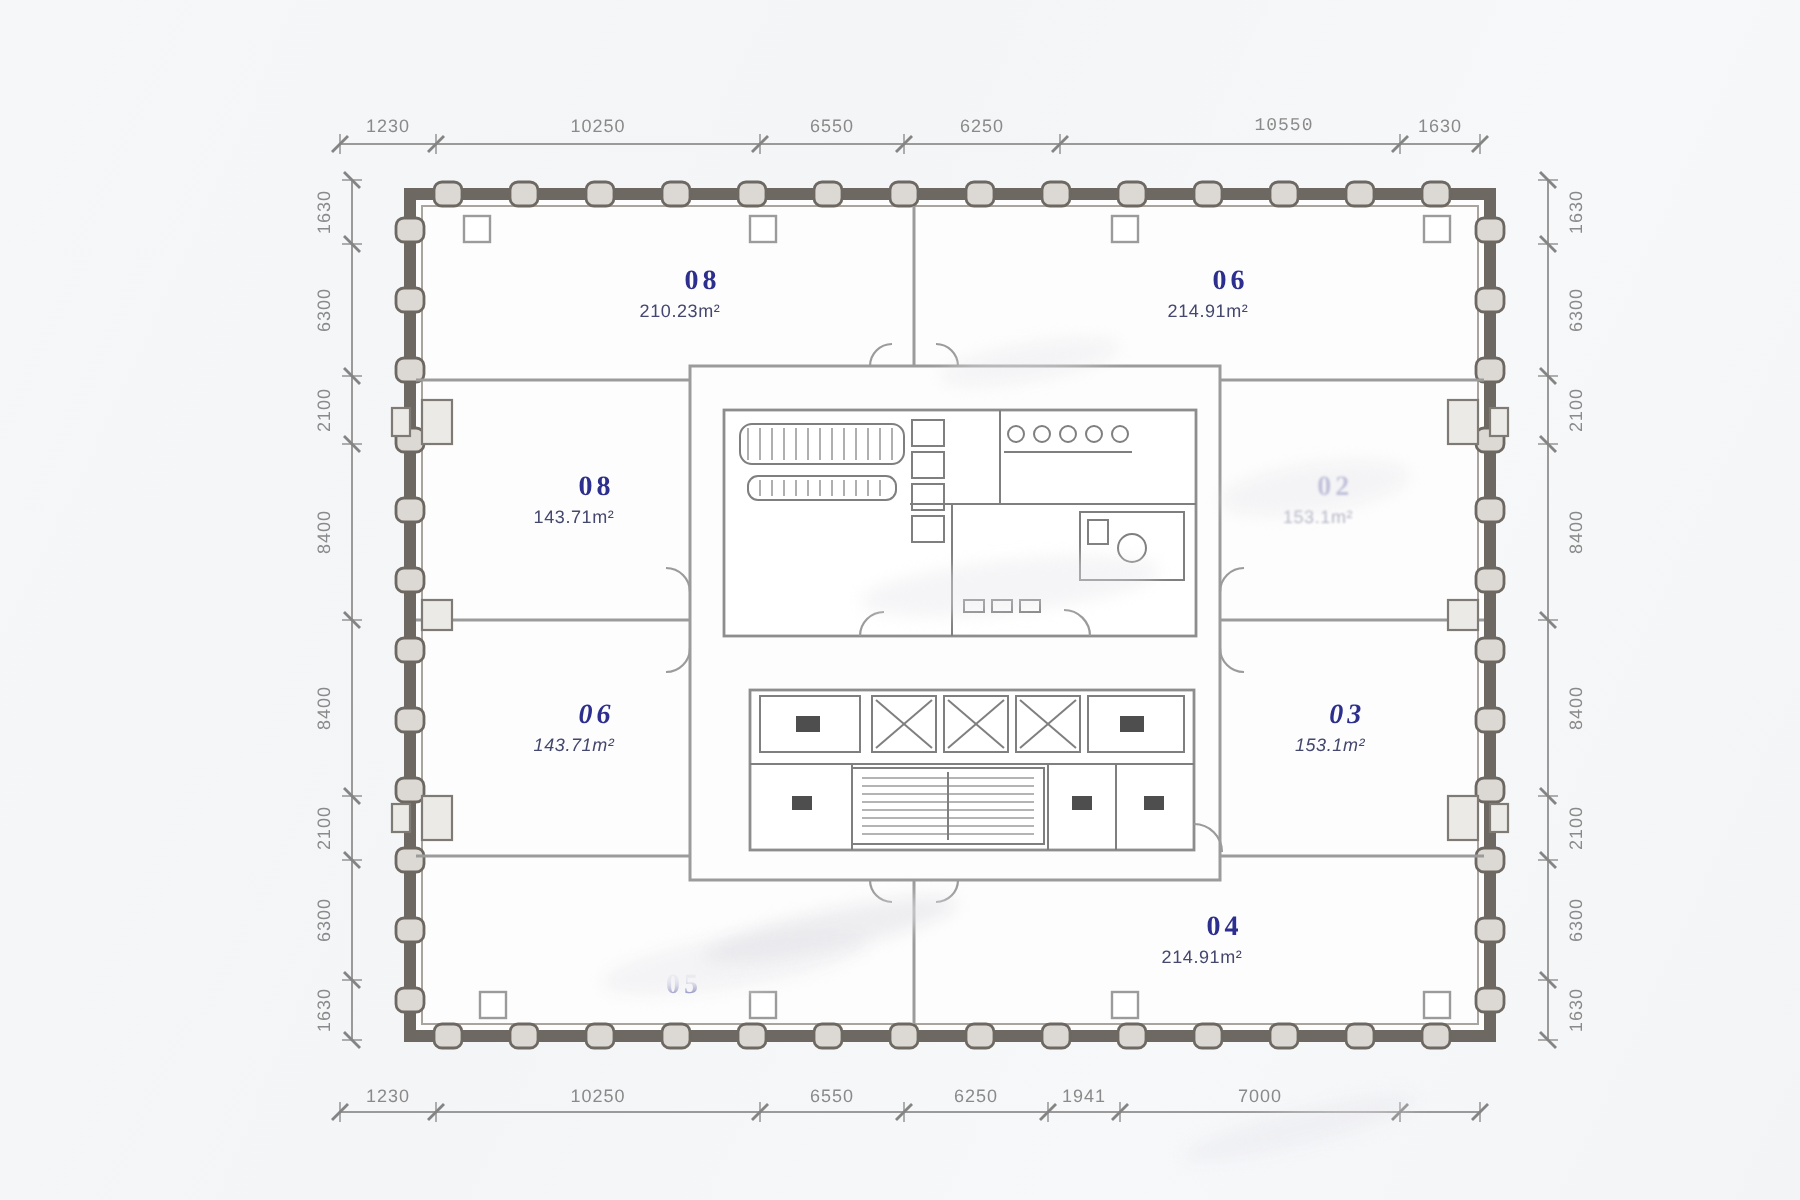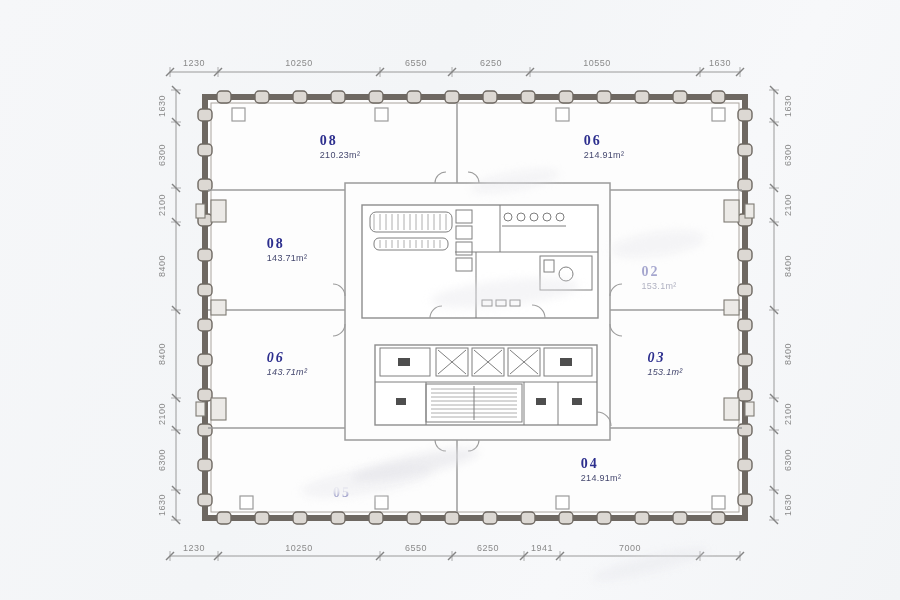--- a/index.html
+++ b/index.html
@@ -21,21 +21,21 @@
   .tick{stroke:#848484;stroke-width:1.4;}
   .dimline{stroke:#9a9a9a;stroke-width:1;}
   .fill-in{fill:#fdfdfd;}
   .attach{fill:#eceae7;stroke:#7f7a74;stroke-width:1.1;}
   .col{fill:#ffffff;stroke:#9b9b9b;stroke-width:1.2;}
 
   
   .dim{position:absolute;width:44px;height:12px;display:flex;align-items:center;justify-content:center;
        font-size:9px;color:var(--dimension-text,#8a8a8a);letter-spacing:.5px;white-space:nowrap;}
   .dim.v{transform:rotate(-90deg);}
-  .unit{position:absolute;transform:translate(-50%,-50%);text-align:left;line-height:1.15;}
+  .unit{position:absolute;transform:translate(-50%,-50%);text-align:right;line-height:1.15;}
   .unit .num{font-family:"Liberation Serif",serif;font-weight:bold;font-size:14px;
              color:var(--unit-number,#2d2f8e);letter-spacing:2px;}
   .unit .area{font-size:9px;color:#44476e;margin-top:1px;letter-spacing:.3px;}
   .faded{opacity:.42;filter:blur(.4px);}
   .half{opacity:.85;}
   .smudge{position:absolute;background:rgba(226,226,231,.55);border-radius:50%;filter:blur(4px);pointer-events:none;}
   .smudge.light{background:rgba(230,230,235,.4);}
   .smudge.erase{background:rgba(243,243,246,.95);}
 </style>
 </head>
@@ -321,21 +321,21 @@
         <line x1="172" y1="516" x2="180" y2="524" class="tick"></line>
         <line x1="769" y1="520" x2="779" y2="520" class="hair"></line>
         <line x1="770" y1="516" x2="778" y2="524" class="tick"></line>
       </g>
   </svg>
 
   <div class="dim" style="left:172px;top:57px;">1230</div>
   <div class="dim" style="left:277px;top:57px;">10250</div>
   <div class="dim" style="left:394px;top:57px;">6550</div>
   <div class="dim" style="left:469px;top:57px;">6250</div>
-  <div class="dim" style="left:575px;top:57px;">10550</div>
+  <div class="dim" style="left:620px;top:57px;font-family:Liberation Mono, monospace;">10550</div>
   <div class="dim" style="left:698px;top:57px;">1630</div>
 
   <div class="dim" style="left:172px;top:542px;">1230</div>
   <div class="dim" style="left:277px;top:542px;">10250</div>
   <div class="dim" style="left:394px;top:542px;">6550</div>
   <div class="dim" style="left:466px;top:542px;">6250</div>
   <div class="dim" style="left:520px;top:542px;">1941</div>
   <div class="dim" style="left:608px;top:542px;">7000</div>
 
   <div class="dim v" style="left:140px;top:100px;">1630</div>
@@ -361,21 +361,21 @@
     <div class="area">210.23m²</div>
   </div>
   <div class="unit" style="left:604px;top:147px;">
     <div class="num">06</div>
     <div class="area">214.91m²</div>
   </div>
   <div class="unit" style="left:287px;top:250px;">
     <div class="num">08</div>
     <div class="area">143.71m²</div>
   </div>
-  <div class="unit faded" style="left:659px;top:250px;margin-top:28px;">
+  <div class="unit faded" style="left:659px;top:250px;">
     <div class="num">02</div>
     <div class="area">153.1m²</div>
   </div>
   <div class="unit" style="left:287px;top:364px;font-style:italic;">
     <div class="num">06</div>
     <div class="area">143.71m²</div>
   </div>
   <div class="unit" style="left:665px;top:364px;font-style:italic;">
     <div class="num">03</div>
     <div class="area">153.1m²</div>

